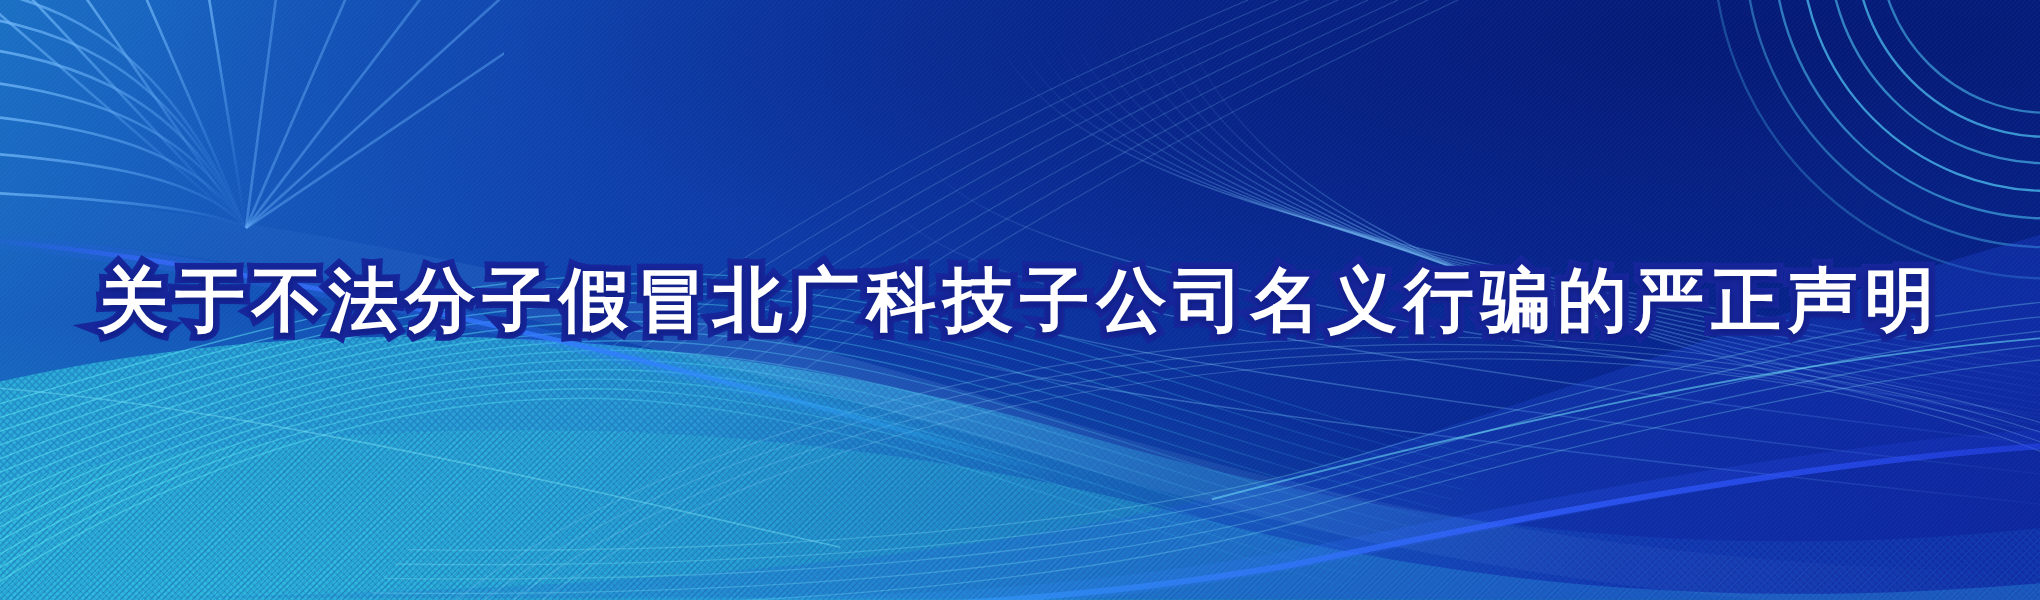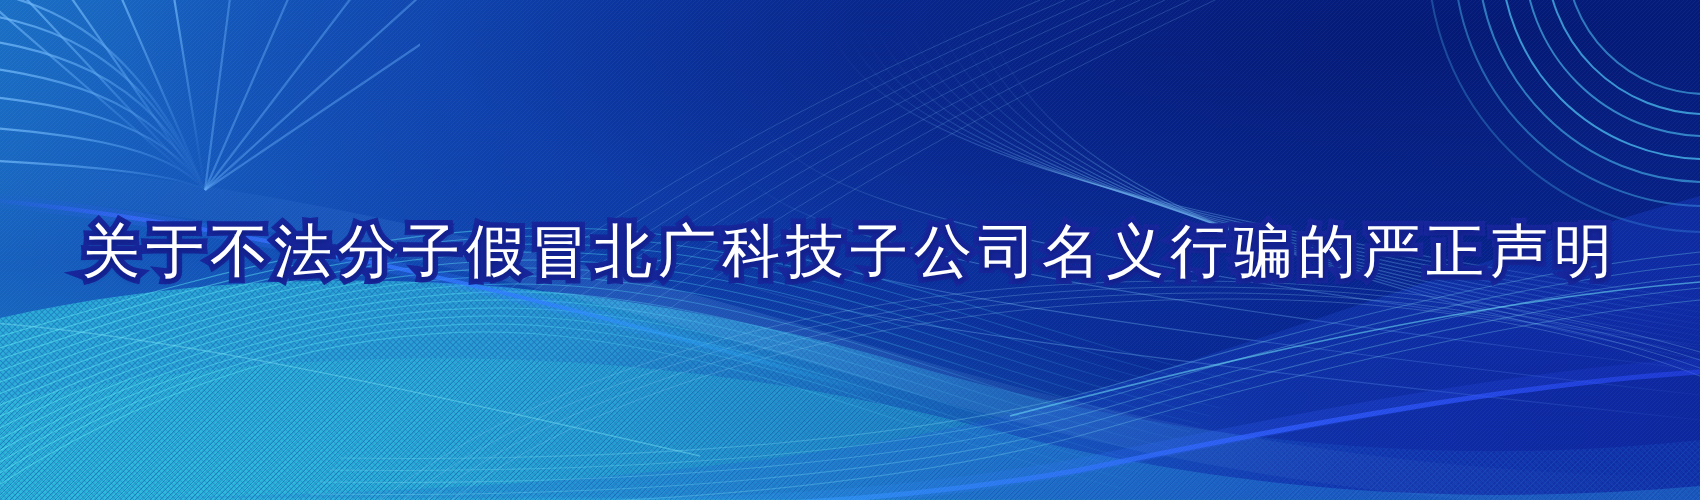--- a/index.html
+++ b/index.html
@@ -36,21 +36,21 @@
     height: 86px;
     display: flex;
     align-items: center;
     justify-content: center;
     z-index: 40;
   }
   #banner-title {
     margin: 16px;
     font-size: 58px;
     line-height: 1;
-    font-weight: 400;
+    font-weight: 700;
     letter-spacing: 6px;
     color: #ffffff;
     white-space: nowrap;
     -webkit-text-stroke: 11px #17269b;
     paint-order: stroke fill;
     text-shadow:
       0 0 3px rgba(23,38,155,0.9),
       0 2px 6px rgba(4,16,70,0.45);
   }
   svg { display: block; }

